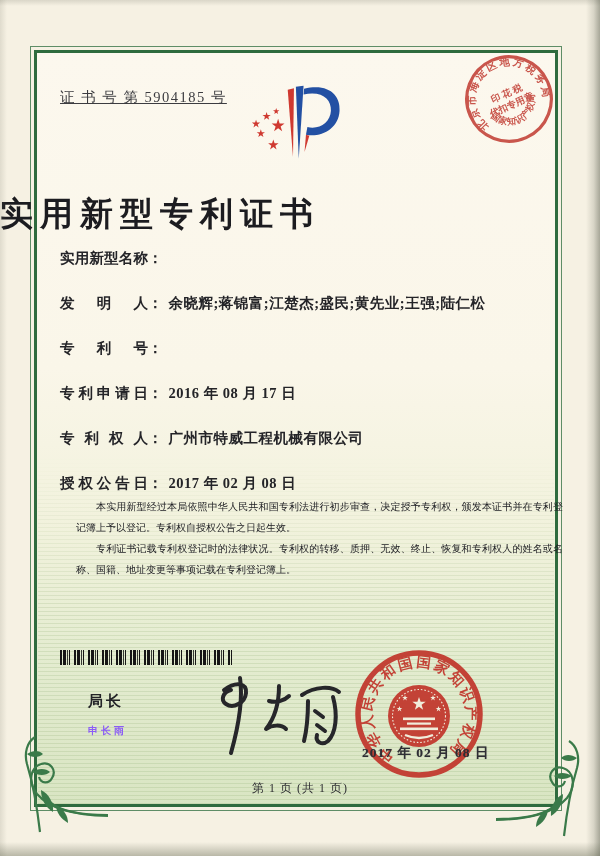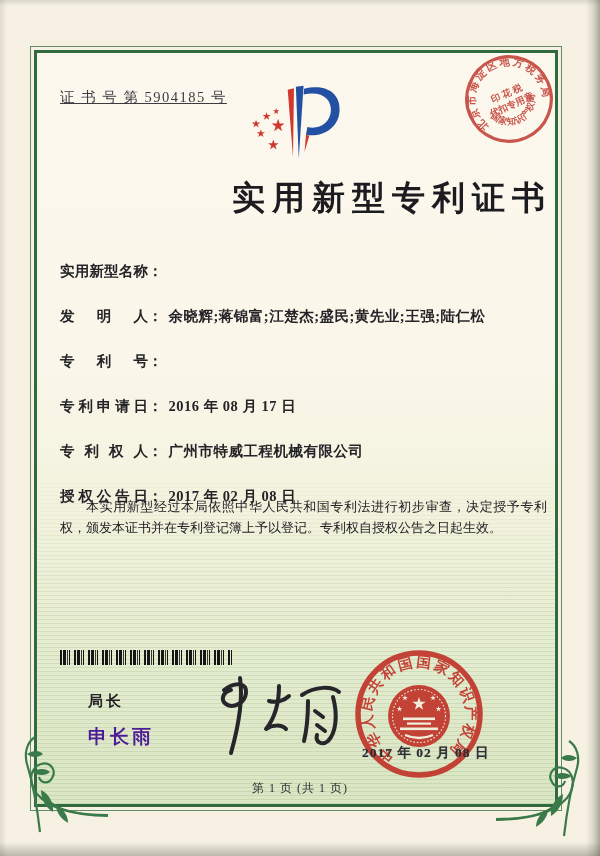--- a/index.html
+++ b/index.html
@@ -31,43 +31,43 @@
   .cert-lines { position:absolute; left:38px; top:455px; width:516px; height:349px;
     background:repeating-linear-gradient(0deg, rgba(110,150,80,0.16) 0 1px, rgba(0,0,0,0) 1px 4px);
     -webkit-mask-image:linear-gradient(180deg, rgba(0,0,0,0) 0%, #000 45%);
     mask-image:linear-gradient(180deg, rgba(0,0,0,0) 0%, #000 45%); }
 
   .cert-number { position:absolute; left:60px; top:88px; font-size:14.5px;
     letter-spacing:1.5px; color:#3c3c40; z-index:3;text-decoration:underline; }
 
   .logo { position:absolute; left:240px; top:82px; width:130px; height:96px; z-index:2; }
 
-  .title { position:absolute; left:0; top:176px; width:552px; text-align:right;
+  .title { position:absolute; left:0; top:192px; width:552px; text-align:left;
     font-size:33px; font-weight:bold; letter-spacing:7px; color:#1c1c20; z-index:3; }
 
   .fields { position:absolute; left:60px; top:236px; width:488px; z-index:3; }
-  .field-row { height:45px; display:flex; align-items:flex-end; font-size:14.5px;
+  .field-row { height:45px; display:flex; align-items:center; font-size:14.5px;
     font-weight:bold; color:#242428; }
   .field-label { display:inline-block; width:88px; text-align:justify; text-align-last:justify; }
   .field-colon { margin-right:6px; }
   .field-value { letter-spacing:0.5px; white-space:nowrap; }
 
-  .paragraphs { position:absolute; left:60px; top:496px; width:487px;
-    font-size:13px; line-height:21px; text-align:justify; color:#212126; z-index:3; }
+  .paragraphs { position:absolute; left:76px; top:496px; width:487px;
+    font-size:10px; line-height:21px; text-align:justify; color:#212126; z-index:3; }
   .paragraphs p { text-indent:2em; }
 
   .barcode { position:absolute; left:60px; top:650px; width:172px; height:15px; z-index:3;
     background-image:
       repeating-linear-gradient(90deg,#161616 0 2px, rgba(0,0,0,0) 2px 3px, #161616 3px 6px, rgba(0,0,0,0) 6px 9px, #161616 9px 10px, rgba(0,0,0,0) 10px 14px),
       repeating-linear-gradient(90deg, rgba(25,25,25,0.85) 0 1px, rgba(0,0,0,0) 1px 7px); }
 
   .sig-title { position:absolute; left:88px; top:692px; font-size:15px; font-weight:bold;
     letter-spacing:3px; color:#242428; z-index:3; }
-  .sig-name  { position:absolute; left:88px; top:724px; font-size:19px; font-weight:bold;
-    letter-spacing:3px; color:#4c1d95; z-index:3;text-align:right; }
+  .sig-name  { position:absolute; left:88px; top:724px; font-size:10px; font-weight:bold;
+    letter-spacing:3px; color:#8b5cf6; z-index:3;text-align:right; }
   .signature-svg { position:absolute; left:196px; top:674px; z-index:4; }
 
   .seal-svg { position:absolute; left:349px; top:644px; z-index:3; opacity:0.95; }
   .seal-date { position:absolute; left:362px; top:744px; font-size:13.5px; font-weight:bold;
     letter-spacing:1px; color:#2e2e34; z-index:5; text-shadow:0 0 1px rgba(60,60,60,0.5); }
 
   .tax-stamp { position:absolute; left:462px; top:52px; width:94px; height:94px;
     transform:rotate(-24deg); z-index:4; opacity:0.92; }
 
   .flourish { position:absolute; z-index:6; }
@@ -151,20 +151,21 @@
     </div>
     <div class="field-row">
       <span class="field-label">授权公告日</span>
         <span class="field-colon">：</span>
         <span class="field-value">2017 年 02 月 08 日</span>
     </div>
   </div>
 
   <div class="paragraphs">
     <p>本实用新型经过本局依照中华人民共和国专利法进行初步审查，决定授予专利权，颁发本证书并在专利登记簿上予以登记。专利权自授权公告之日起生效。</p>
+    <p>专利证书记载专利权登记时的法律状况。专利权的转移、质押、无效、终止、恢复和专利权人的姓名或名称、国籍、地址变更等事项记载在专利登记簿上。</p>
   </div>
 
   <div class="barcode"></div>
 
   <div class="sig-title">局长</div>
   <div class="sig-name">申长雨</div>
 
   <svg class="signature-svg" width="150" height="85" viewBox="0 0 150 85">
     <g fill="none" stroke="#26262a" stroke-width="4" stroke-linecap="round" stroke-linejoin="round">
       <path d="M28,16 C40,7 51,9 50,19 C49,29 37,35 30,30 C24,26 27,18 35,16"></path>

